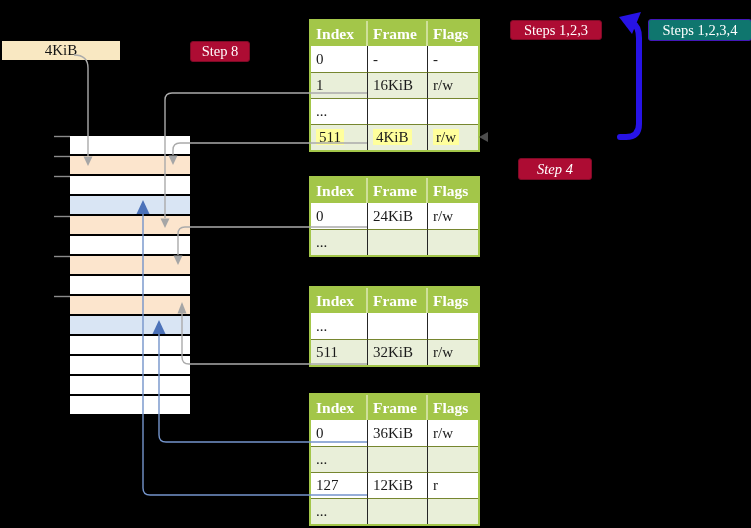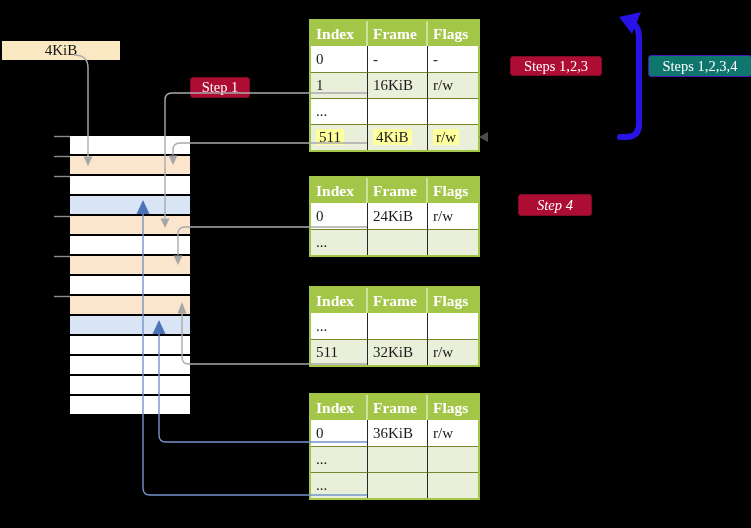--- a/index.html
+++ b/index.html
@@ -15,21 +15,21 @@
   .k-page{background:#D9E5F4;}
   
   .label-4kib{
     position:absolute;left:2px;top:41px;width:118px;height:19px;
     background:#F9E8C2;color:#141414;font-size:15px;
     display:flex;align-items:center;justify-content:center;
   }
   
   .badge{
     position:absolute;color:#ffffff;font-size:14.5px;border-radius:3px;
-    display:flex;align-items:center;justify-content:center;white-space:nowrap;margin-top:36px;
+    display:flex;align-items:center;justify-content:center;white-space:nowrap;
   }
   .crimson{background:#AD0C33;border:1px solid #7d0a26;}
   .blueviolet{background:#0f766e;border:1px solid #4318b8;}
   #badge-step0{left:190px;top:41px;width:58px;height:19px;}
   #badge-steps123{left:510px;top:20px;width:90px;height:18px;}
   #badge-steps1234{left:648px;top:19px;width:102px;height:20px;}
   #badge-step4{left:518px;top:158px;width:72px;height:20px;font-style:italic;}
   
   .pt{position:absolute;left:309px;}
   #pt-0{top:19px;} #pt-1{top:176px;} #pt-2{top:286px;} #pt-3{top:393px;}
@@ -72,21 +72,21 @@
       <div class="mrow k-table" style="top: 160px;"></div>
       <div class="mrow k-page" style="top: 180px;"></div>
       <div class="mrow k-plain" style="top: 200px;"></div>
       <div class="mrow k-plain" style="top: 220px;"></div>
       <div class="mrow k-plain" style="top: 240px;"></div>
       <div class="mrow k-plain" style="top: 260px;"></div>
     </div>
 
   <div class="label-4kib">4KiB</div>
 
-  <div class="badge crimson" id="badge-step0">Step 1</div>
+  <div class="badge crimson" id="badge-step0">Step 8</div>
   <div class="badge crimson" id="badge-steps123">Steps 1,2,3</div>
   <div class="badge blueviolet" id="badge-steps1234">Steps 1,2,3,4</div>
   <div class="badge crimson" id="badge-step4">Step 4</div>
 
   <div class="pt" id="pt-0">
       <table class="pt-table">
         <thead>
           <tr>
             <th style="width: 57px;">Index</th>
             <th style="width: 60px;">Frame</th>
@@ -175,20 +175,25 @@
         <tbody>
           <tr class=" first">
             <td><span>0</span></td>
             <td><span>36KiB</span></td>
             <td><span>r/w</span></td>
           </tr>
           <tr class="shaded">
             <td><span>...</span></td>
             <td><span></span></td>
             <td><span></span></td>
+          </tr>
+          <tr class="">
+            <td><span>127</span></td>
+            <td><span>12KiB</span></td>
+            <td><span>r</span></td>
           </tr>
           <tr class="shaded">
             <td><span>...</span></td>
             <td><span></span></td>
             <td><span></span></td>
           </tr>
         </tbody>
       </table>
     </div>
 

